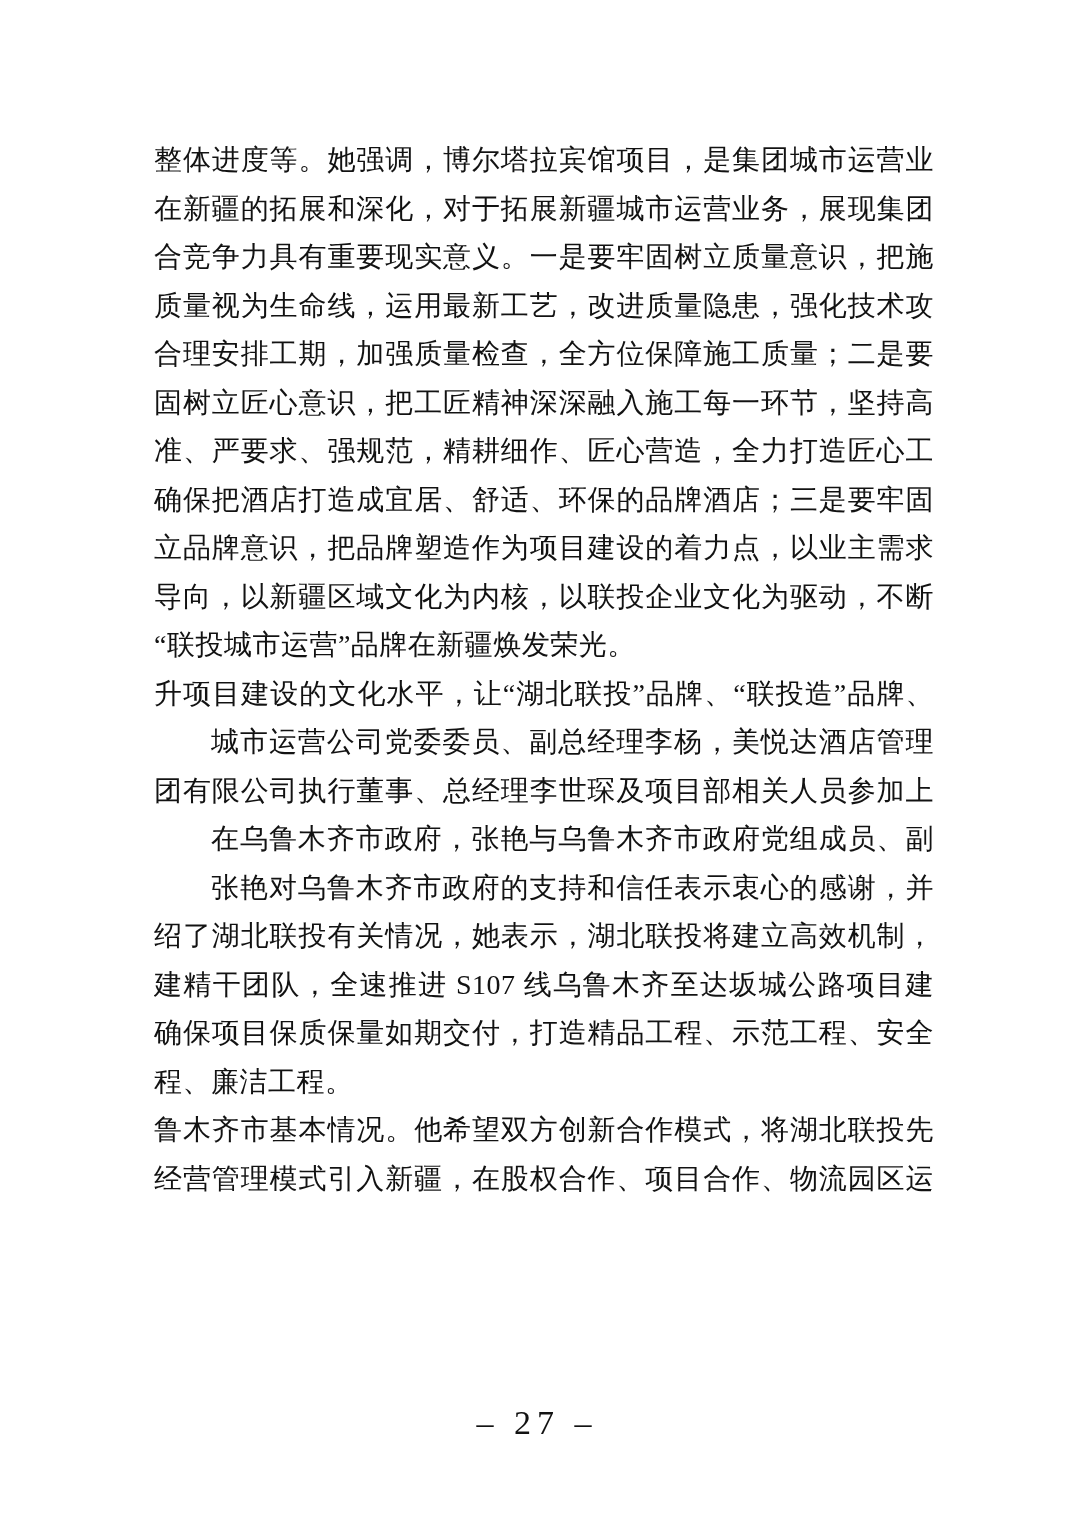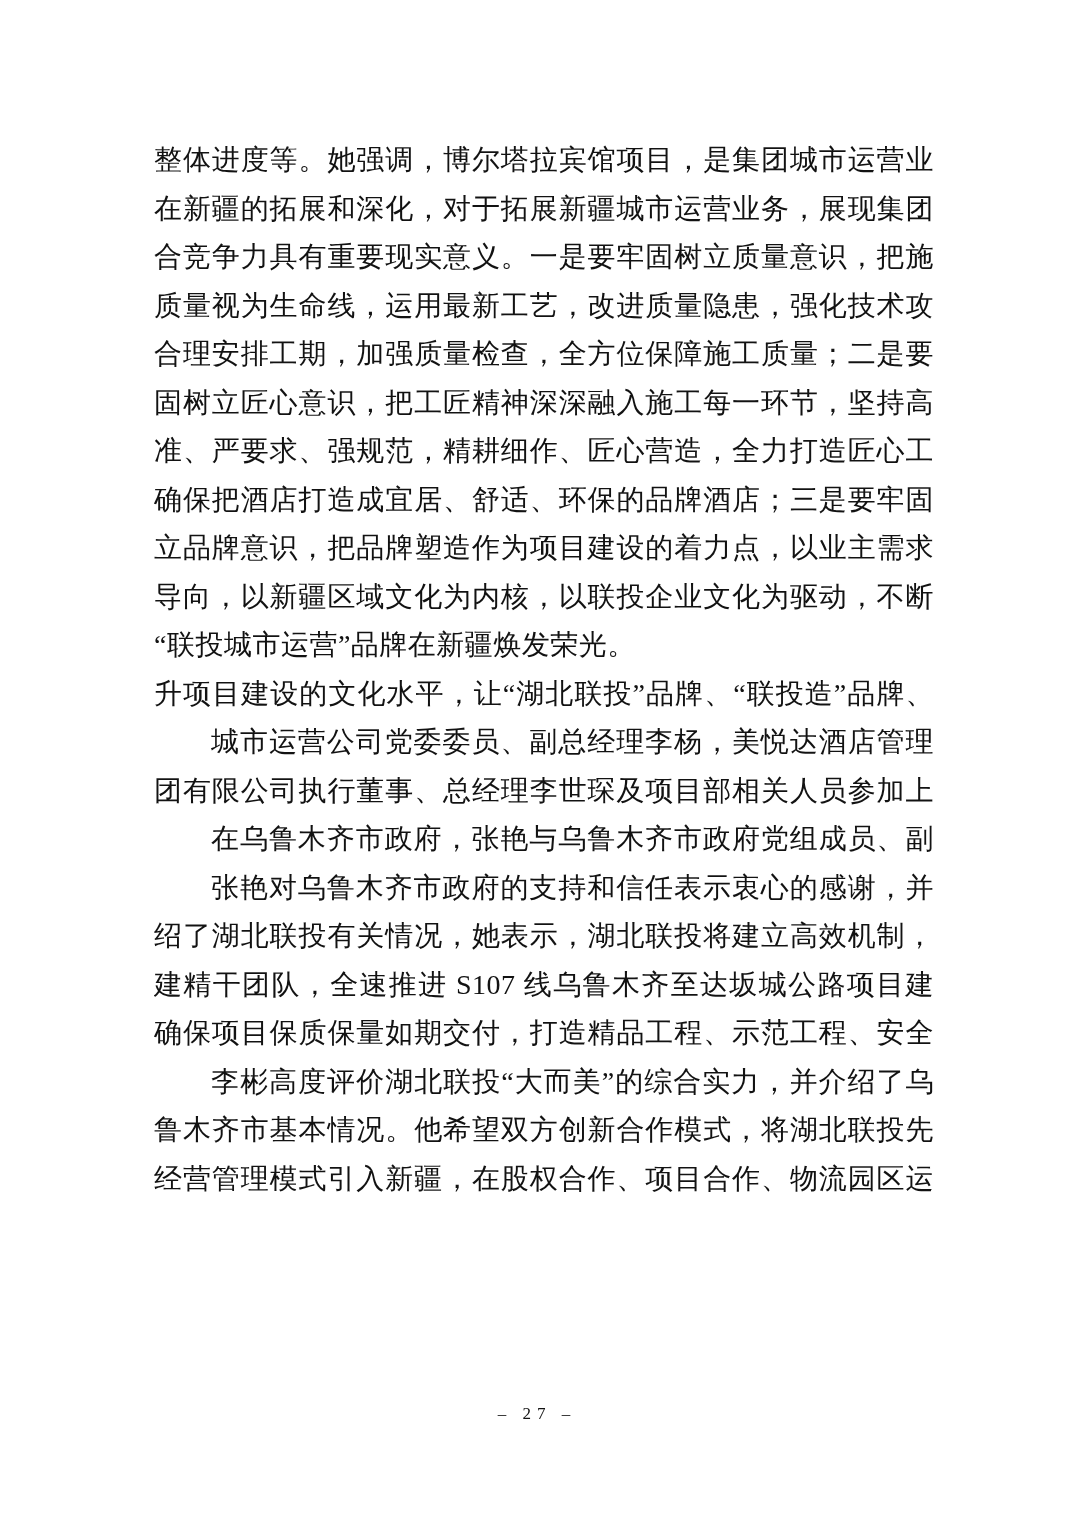--- a/index.html
+++ b/index.html
@@ -45,21 +45,21 @@
     padding-left: 57px;
   }
   footer.page-footer {
     position: absolute;
     left: 0;
     top: 1404px;
     width: 100%;
     text-align: center;
   }
   .page-number {
-    font-size: 17px;
+    font-size: 34px;
     letter-spacing: 6px;
     color: #121212;
     margin-top: 44px;
   }
 </style>
 </head>
 <body>
 
 <main class="page">
   <section id="text-block">
@@ -82,23 +82,23 @@
         <div class="line">团有限公司执行董事、总经理李世琛及项目部相关人员参加上述</div>
       </div>
       <div class="paragraph">
         <div class="line indent">在乌鲁木齐市政府，张艳与乌鲁木齐市政府党组成员、副市</div>
       </div>
       <div class="paragraph">
         <div class="line indent">张艳对乌鲁木齐市政府的支持和信任表示衷心的感谢，并介</div>
         <div class="line">绍了湖北联投有关情况，她表示，湖北联投将建立高效机制，组</div>
         <div class="line">建精干团队，全速推进 S107 线乌鲁木齐至达坂城公路项目建设，</div>
         <div class="line">确保项目保质保量如期交付，打造精品工程、示范工程、安全工</div>
+        <div class="line last">程、廉洁工程。</div>
       </div>
       <div class="paragraph">
-        <div class="line indent">李彬高度评价湖北联投“大而美”的综合实力，并介绍了乌</div>
         <div class="line">鲁木齐市基本情况。他希望双方创新合作模式，将湖北联投先进</div>
         <div class="line last">经营管理模式引入新疆，在股权合作、项目合作、物流园区运营</div>
       </div>
     </section>
   <footer class="page-footer">
     <span class="page-number">– 27 –</span>
   </footer>
 </main>
 
 </body></html>

